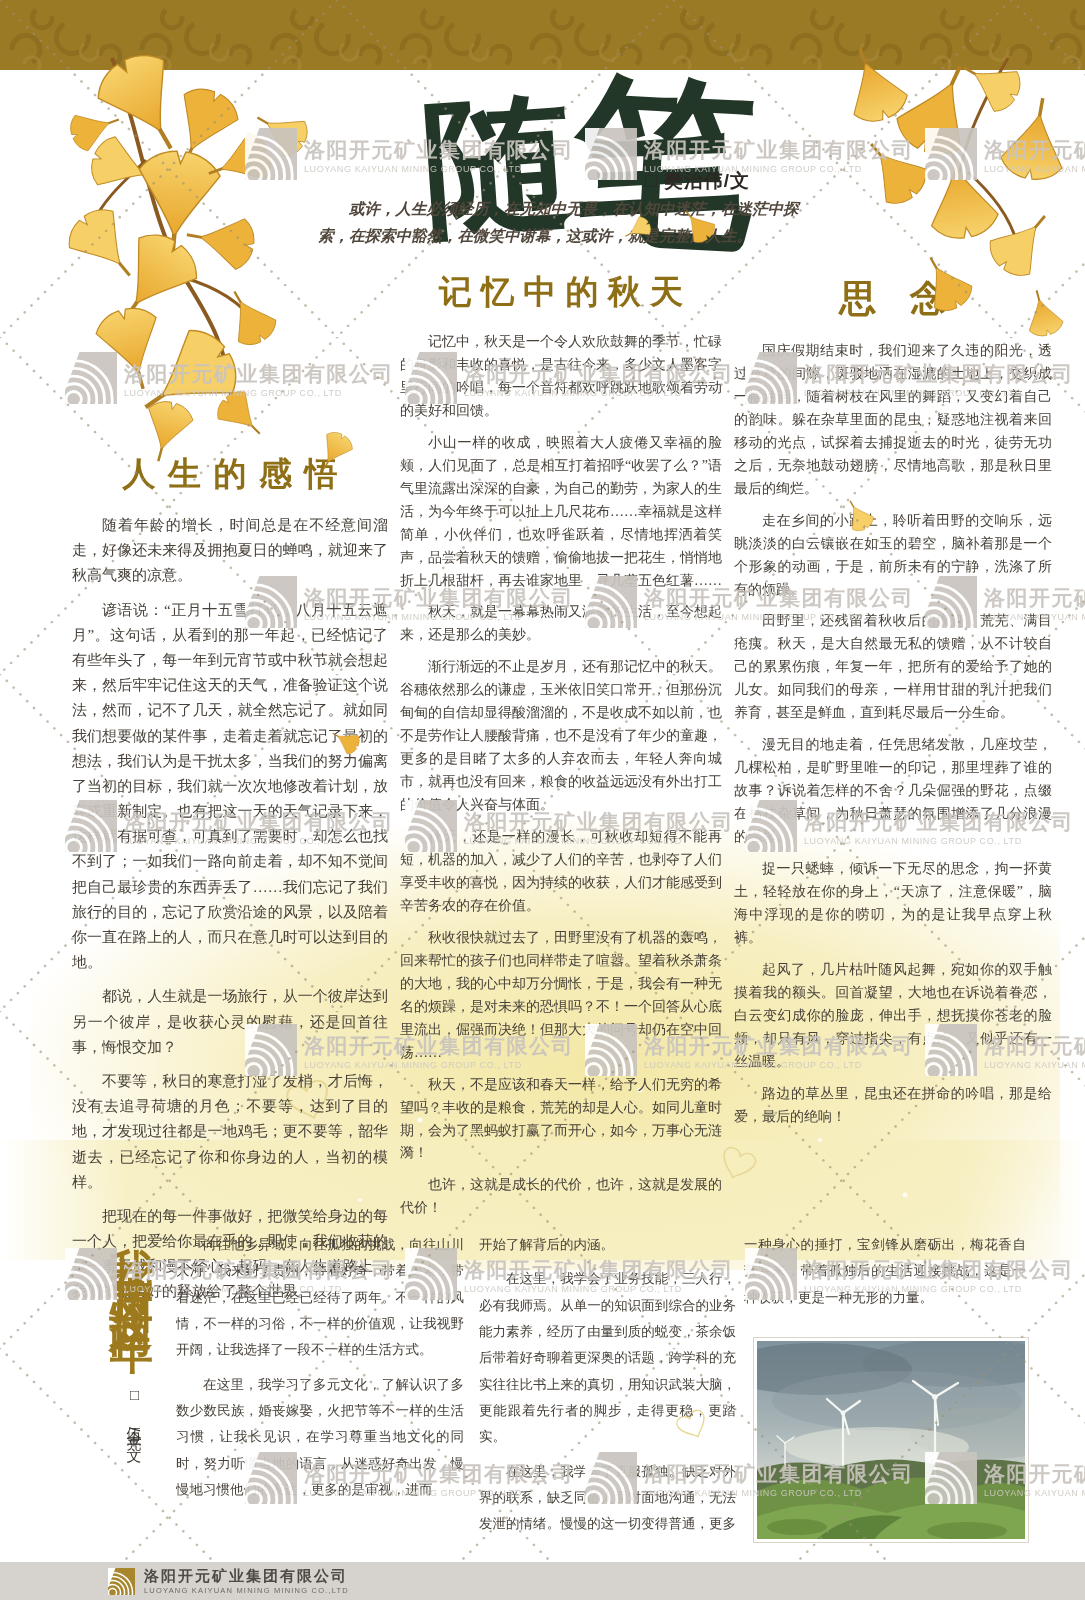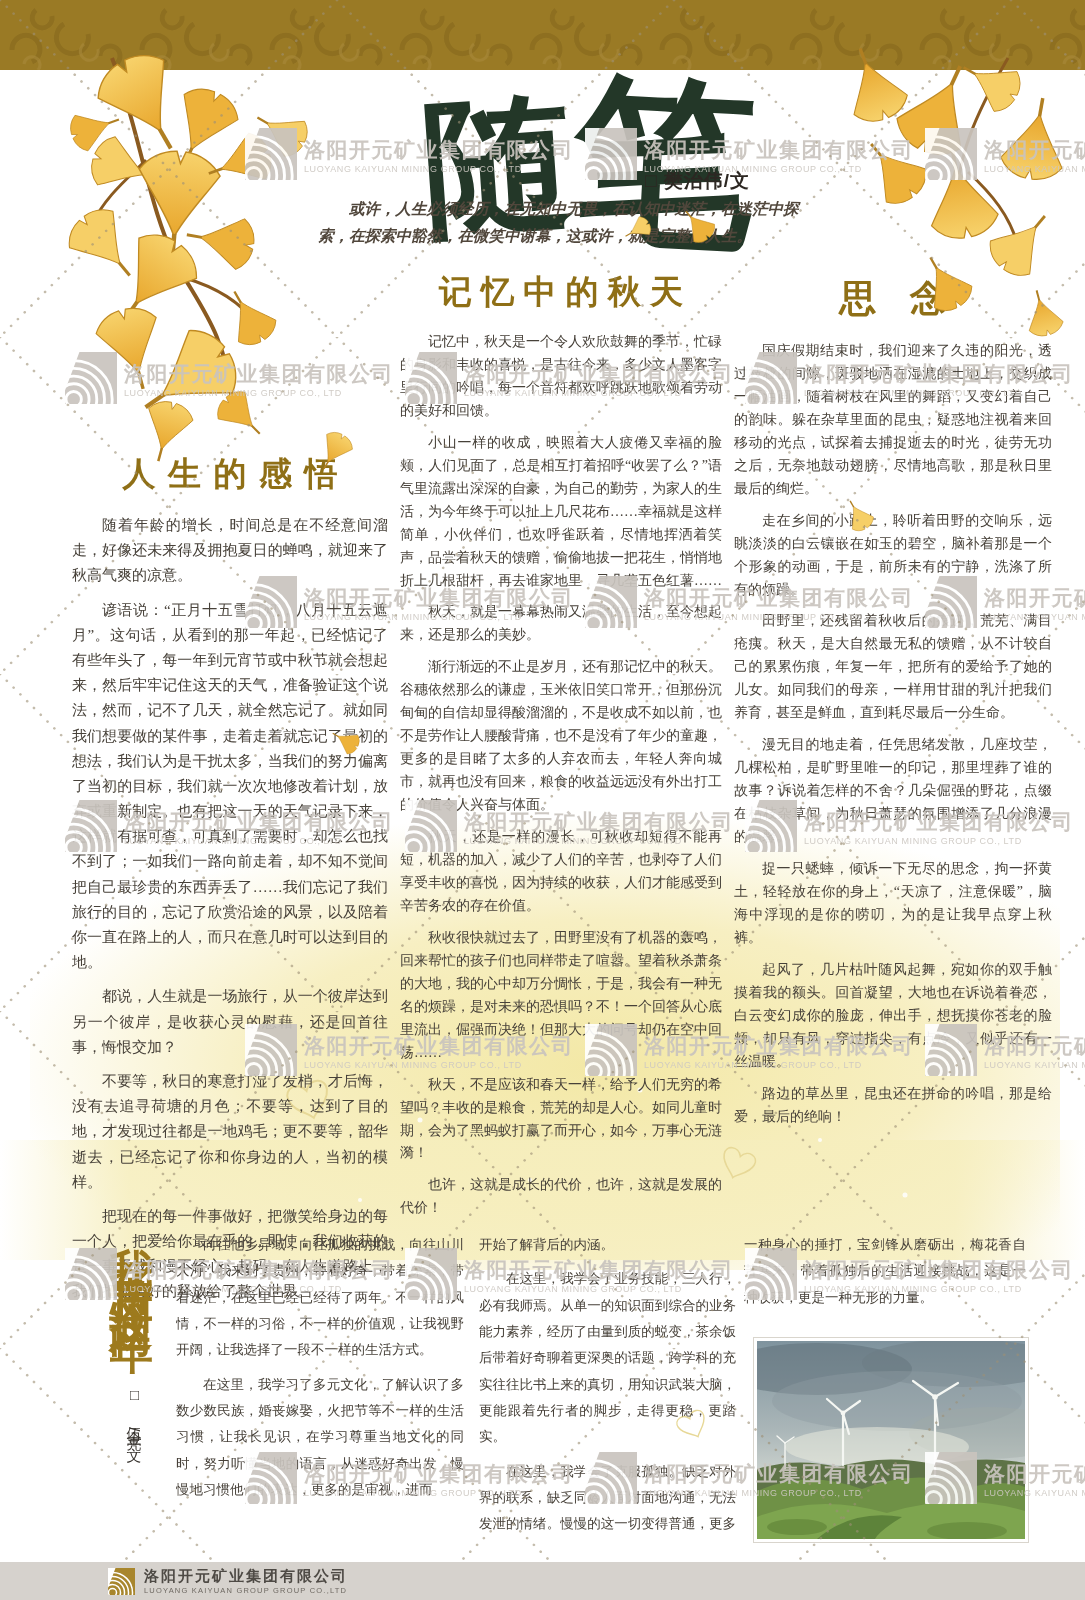--- a/index.html
+++ b/index.html
@@ -640,17 +640,17 @@
       <g fill="none" stroke="#ffffff" stroke-width="3">
         <circle cx="9" cy="49" r="8"></circle>
           <circle cx="9" cy="49" r="16"></circle>
           <circle cx="9" cy="49" r="24"></circle>
         <circle cx="9" cy="49" r="32"></circle>
           <circle cx="9" cy="49" r="40"></circle>
       </g>
     </svg>
     <div>
       <div class="fcn">洛阳开元矿业集团有限公司</div>
-      <div class="fen">LUOYANG KAIYUAN GROUP GROUP CO.,LTD</div>
+      <div class="fen">LUOYANG KAIYUAN MINING MINING CO.,LTD</div>
     </div>
   </footer>
 
 </div>
 
 </body></html>

